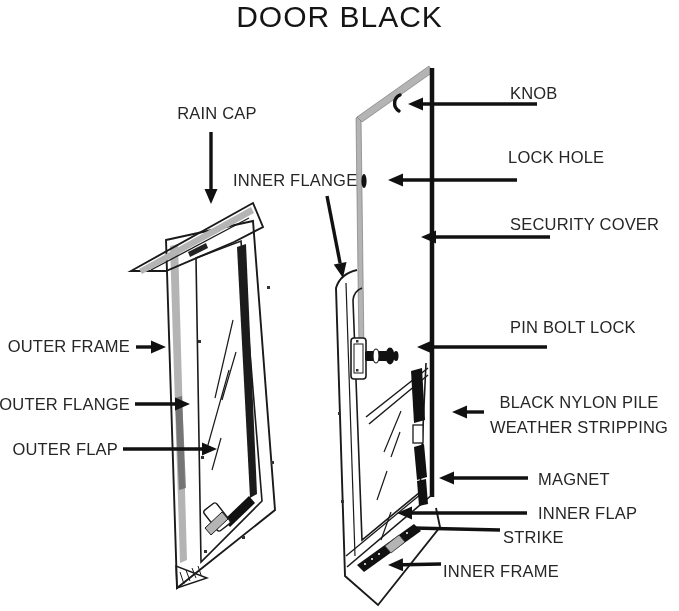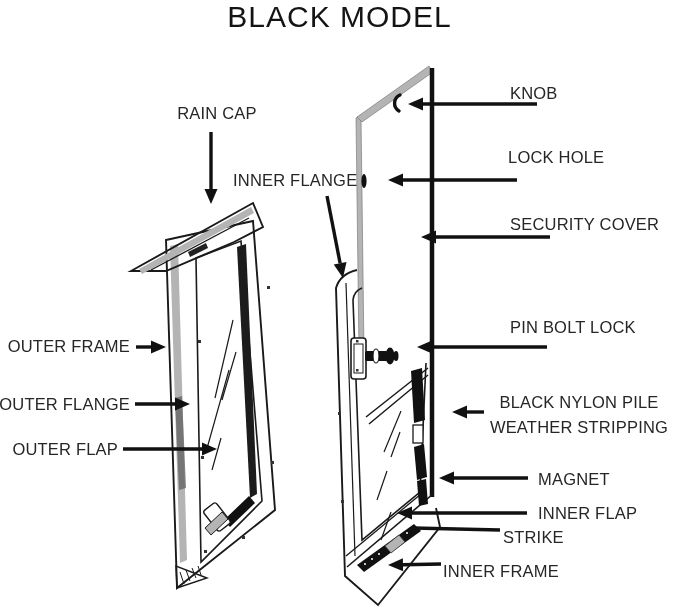--- a/index.html
+++ b/index.html
@@ -20,21 +20,21 @@
   .lbl{font-family:"Liberation Sans",sans-serif;font-size:16.5px;fill:var(--text);letter-spacing:.2px;}
   .arrow-line{stroke:#111;stroke-width:3.4;}
   .arrow-head{fill:#111;stroke:none;}
   .ln{stroke:var(--line);fill:none;}
 </style>
 </head>
 <body>
 
 <div class="stage">
 
-  <div class="page-title">BLACK MODEL</div>
+  <div class="page-title">DOOR BLACK</div>
 
   <svg id="diagram" width="679" height="611" viewBox="0 0 679 611">
 
     <g>
 
       <path class="ln" d="M166,240 L253,221 L275,510 L177,588 Z" fill="#fff" stroke-width="1.9"></path>
 
       <polygon points="170,246 178,244 187,560 180,563" fill="var(--gray)"></polygon>
       <polygon points="175,398 182,396 186,488 179,490" fill="#5a5a5a" opacity="0.7"></polygon>
 

